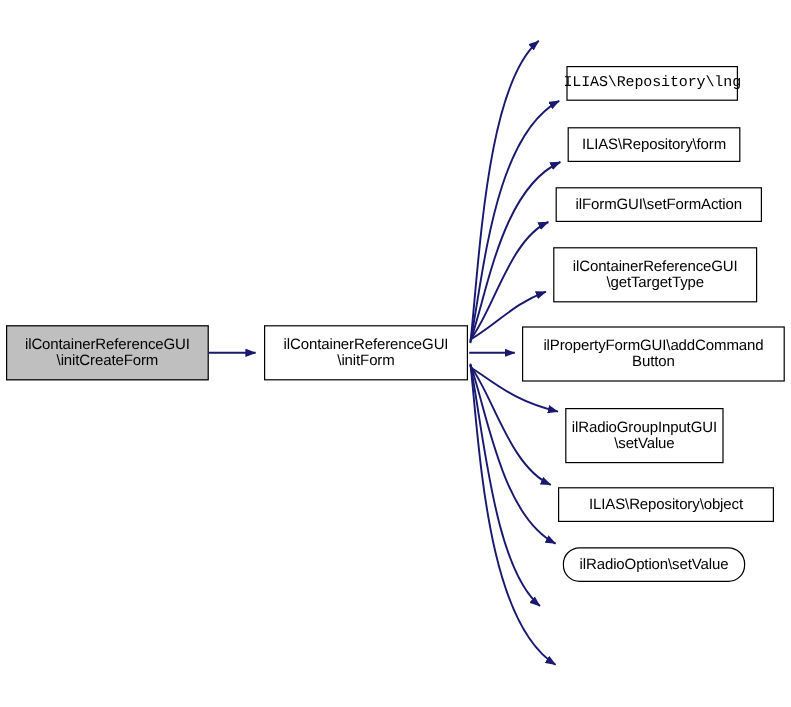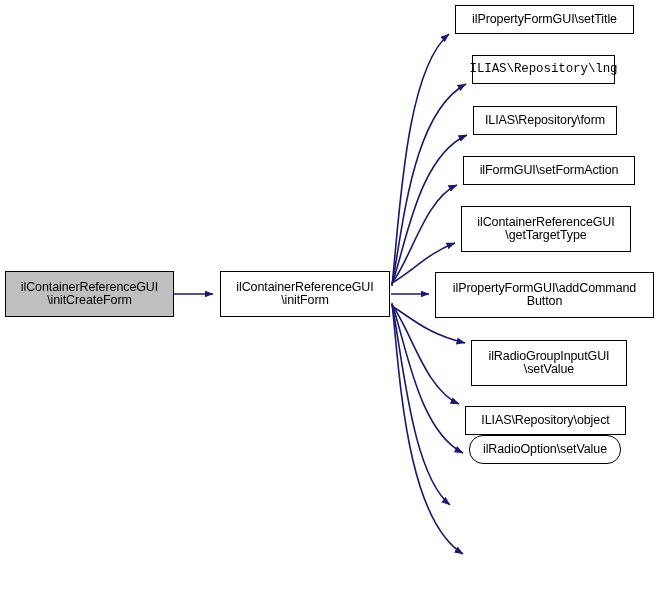--- a/index.html
+++ b/index.html
@@ -72,23 +72,20 @@
   <div class="node root" style="left:5px; top:271px; width:169px; height:46px;">
     <span>ilContainerReferenceGUI
 \initCreateForm</span>
   </div>
 
   <div class="node" style="left:220px; top:271px; width:170px; height:46px;">
     <span>ilContainerReferenceGUI
 \initForm</span>
   </div>
 
-  <div class="node" style="left:455px; top:5px; width:179px; height:29px;">
-    <span>ilPropertyFormGUI\setTitle</span>
-  </div>
 
   <div class="node" style="left:472px; top:55px; width:143px; height:29px;font-family:Liberation Mono, monospace;">
     <span>ILIAS\Repository\lng</span>
   </div>
 
   <div class="node" style="left:473px; top:106px; width:144px; height:29px;">
     <span>ILIAS\Repository\form</span>
   </div>
 
   <div class="node" style="left:463px; top:156px; width:172px; height:29px;">
@@ -98,28 +95,28 @@
   <div class="node" style="left:461px; top:206px; width:170px; height:46px;">
     <span>ilContainerReferenceGUI
 \getTargetType</span>
   </div>
 
   <div class="node" style="left:435px; top:272px; width:219px; height:46px;">
     <span>ilPropertyFormGUI\addCommand
 Button</span>
   </div>
 
-  <div class="node" style="left:471px; top:340px; width:156px; height:46px;">
+  <div class="node" style="left:471px; top:340px; width:132px; height:46px;">
     <span>ilRadioGroupInputGUI
 \setValue</span>
   </div>
 
-  <div class="node" style="left:465px; top:406px; width:161px; height:29px;">
+  <div class="node" style="left:465px; top:406px; width:180px; height:29px;">
     <span>ILIAS\Repository\object</span>
   </div>
 
-  <div class="node" style="left:469px; top:435px; width:152px; height:29px;border-radius:14px;">
+  <div class="node" style="left:469px; top:456px; width:152px; height:29px;border-radius:14px;">
     <span>ilRadioOption\setValue</span>
   </div>
 
 
 
 </div>
 
 </body></html>

